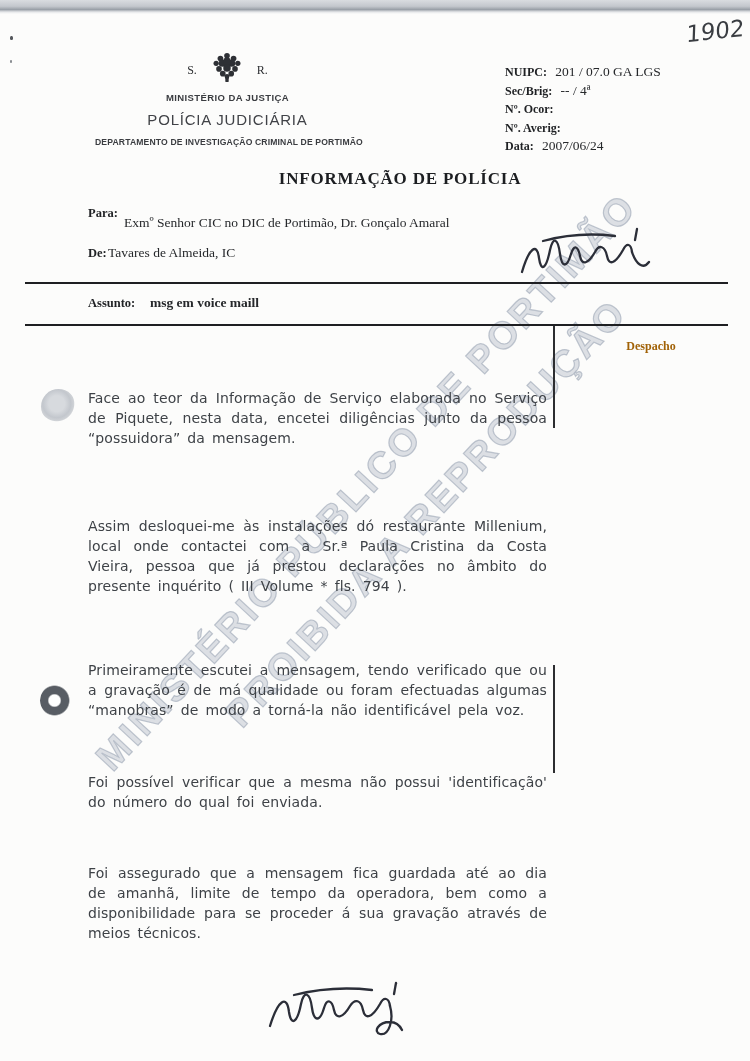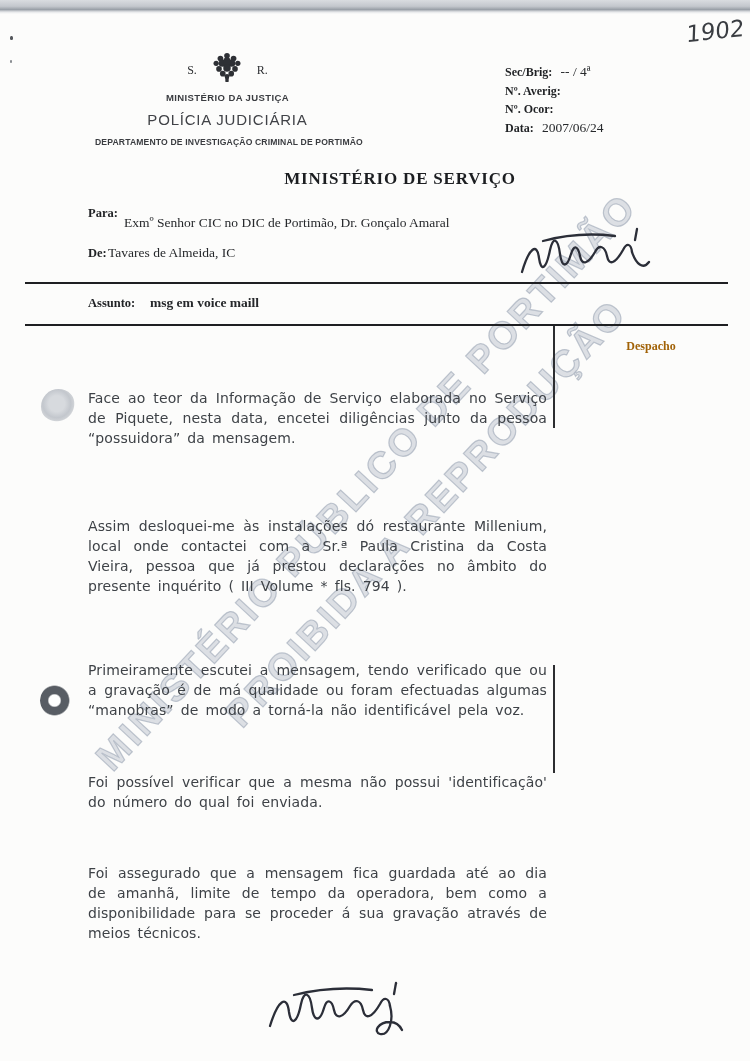--- a/index.html
+++ b/index.html
@@ -114,38 +114,42 @@
         </span>
         <span class="crest-letter serif">R.</span>
       </div>
       <div class="ministry sans">MINISTÉRIO DA JUSTIÇA</div>
       <div class="org sans">POLÍCIA JUDICIÁRIA</div>
       <div class="dept sans">DEPARTAMENTO DE INVESTIGAÇÃO CRIMINAL DE PORTIMÃO</div>
     </div>
 
     <div class="abs meta-block">
       <div class="meta-row">
+        <span class="meta-label">NUIPC:</span>
+        <span class="meta-value">201 / 07.0 GA LGS</span>
+      </div>
+      <div class="meta-row">
         <span class="meta-label">Sec/Brig:</span>
         <span class="meta-value">-- / 4ª</span>
       </div>
       <div class="meta-row">
-        <span class="meta-label">Nº. Averig:</span>
+        <span class="meta-label">Nº. Ocor:</span>
         <span class="meta-value"></span>
       </div>
       <div class="meta-row">
-        <span class="meta-label">Nº. Ocor:</span>
+        <span class="meta-label">Nº. Averig:</span>
         <span class="meta-value"></span>
       </div>
       <div class="meta-row">
         <span class="meta-label">Data:</span>
         <span class="meta-value">2007/06/24</span>
       </div>
     </div>
 
-    <div class="abs doc-title">MINISTÉRIO DE SERVIÇO</div>
+    <div class="abs doc-title">INFORMAÇÃO DE POLÍCIA</div>
 
     <div class="abs field-label" style="left:88px;top:206px;">Para:</div>
     <div class="abs field-value" style="left:124px;top:215px;">Exmº Senhor CIC no DIC de Portimão, Dr. Gonçalo Amaral</div>
     <div class="abs field-label" style="left:88px;top:246px;">De:</div>
     <div class="abs field-value" style="left:108px;top:245px;">Tavares de Almeida, IC</div>
 
     <svg class="abs sig" style="left:515px;top:226px;" width="140" height="64" viewBox="0 0 140 64">
       <path d="M7 46 C14 22 22 16 24 32 C26 46 31 44 35 24 C38 10 43 12 45 28 C47 42 52 42 56 28 C59 18 63 20 65 30 C67 40 73 38 80 26 C84 18 90 20 92 30 C94 40 100 38 108 24 C112 16 116 18 117 26"></path>
       <path d="M28 15 C50 9 76 7 100 10"></path>
       <path d="M122 3 L120 14"></path>

